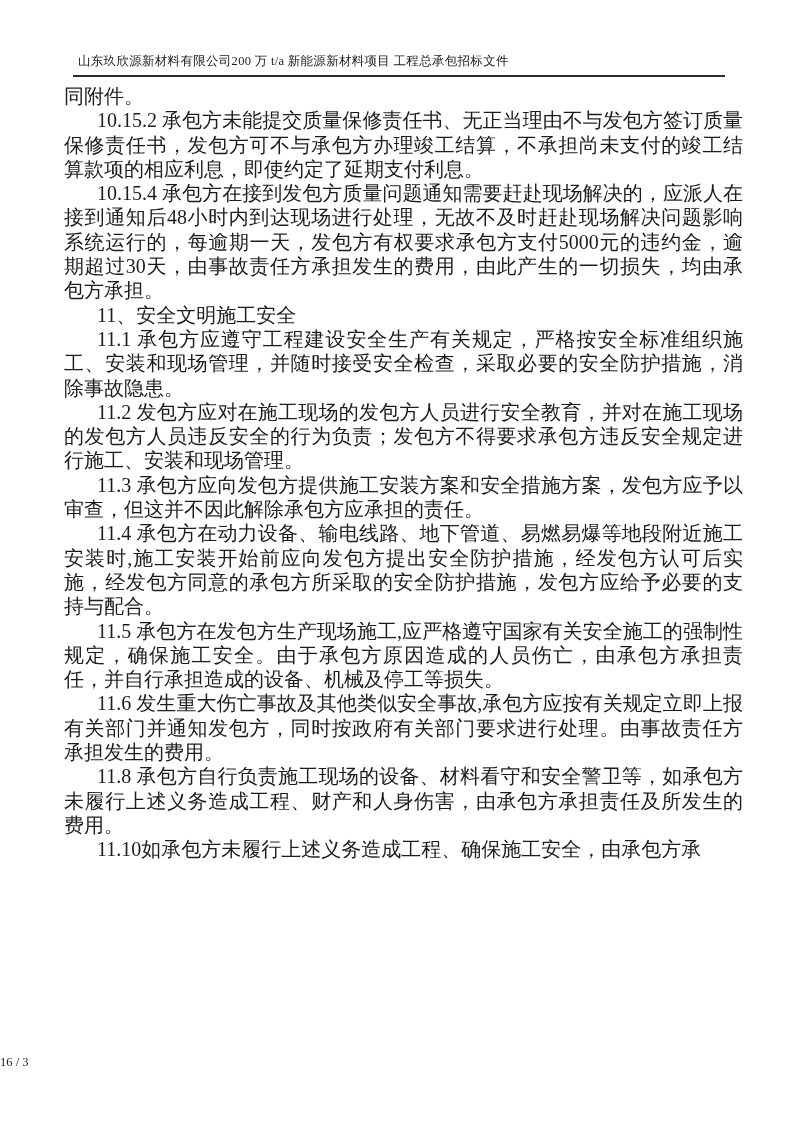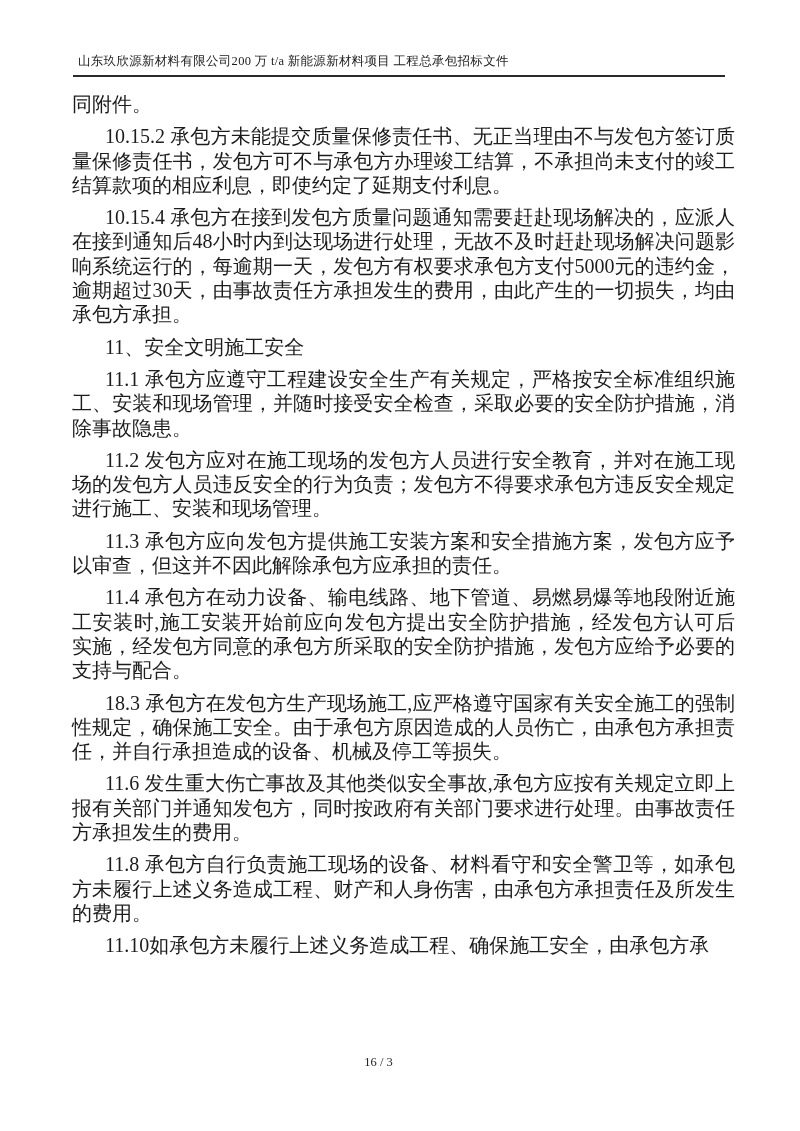--- a/index.html
+++ b/index.html
@@ -29,31 +29,30 @@
     position:absolute;
     left:73px;top:75px;width:652px;height:2px;
     background:var(--rule);
   }
   .doc-body{
     position:absolute;
     left:64px;top:84px;width:679px;
     text-align:justify;
   }
   .doc-body p.para{
-    margin:8px;
+    margin:0;
     font-size:20px;
     line-height:24.3px;
     text-align:justify;
     word-break:break-all;
   }
   .doc-body p.para.indent{ text-indent:33px; }
   .footer{
     position:absolute;
     top:1055px;left:0;width:757px;
-    text-align:center;
     font-size:12.5px;
   }
 </style>
 </head>
 <body>
 
 <div class="page">
 
   <div class="header">
     <span class="company">山东玖欣源新材料有限公司</span>
@@ -64,21 +63,21 @@
 
   <div class="doc-body">
       <p class="para">同附件。</p>
       <p class="para indent">10.15.2 承包方未能提交质量保修责任书、无正当理由不与发包方签订质量保修责任书，发包方可不与承包方办理竣工结算，不承担尚未支付的竣工结算款项的相应利息，即使约定了延期支付利息。</p>
       <p class="para indent">10.15.4 承包方在接到发包方质量问题通知需要赶赴现场解决的，应派人在接到通知后48小时内到达现场进行处理，无故不及时赶赴现场解决问题影响系统运行的，每逾期一天，发包方有权要求承包方支付5000元的违约金，逾期超过30天，由事故责任方承担发生的费用，由此产生的一切损失，均由承包方承担。</p>
       <p class="para indent">11、安全文明施工安全</p>
       <p class="para indent">11.1 承包方应遵守工程建设安全生产有关规定，严格按安全标准组织施工、安装和现场管理，并随时接受安全检查，采取必要的安全防护措施，消除事故隐患。</p>
       <p class="para indent">11.2 发包方应对在施工现场的发包方人员进行安全教育，并对在施工现场的发包方人员违反安全的行为负责；发包方不得要求承包方违反安全规定进行施工、安装和现场管理。</p>
       <p class="para indent">11.3 承包方应向发包方提供施工安装方案和安全措施方案，发包方应予以审查，但这并不因此解除承包方应承担的责任。</p>
       <p class="para indent">11.4 承包方在动力设备、输电线路、地下管道、易燃易爆等地段附近施工安装时,施工安装开始前应向发包方提出安全防护措施，经发包方认可后实施，经发包方同意的承包方所采取的安全防护措施，发包方应给予必要的支持与配合。</p>
-      <p class="para indent">18.3 承包方在发包方生产现场施工,应严格遵守国家有关安全施工的强制性规定，确保施工安全。由于承包方原因造成的人员伤亡，由承包方承担责任，并自行承担造成的设备、机械及停工等损失。</p>
+      <p class="para indent">11.5 承包方在发包方生产现场施工,应严格遵守国家有关安全施工的强制性规定，确保施工安全。由于承包方原因造成的人员伤亡，由承包方承担责任，并自行承担造成的设备、机械及停工等损失。</p>
       <p class="para indent">11.6 发生重大伤亡事故及其他类似安全事故,承包方应按有关规定立即上报有关部门并通知发包方，同时按政府有关部门要求进行处理。由事故责任方承担发生的费用。</p>
       <p class="para indent">11.8 承包方自行负责施工现场的设备、材料看守和安全警卫等，如承包方未履行上述义务造成工程、财产和人身伤害，由承包方承担责任及所发生的费用。</p>
       <p class="para indent">11.10如承包方未履行上述义务造成工程、确保施工安全，由承包方承</p>
     </div>
 
   <div class="footer">
     <span>16 / 3</span>
   </div>
 
 </div>

